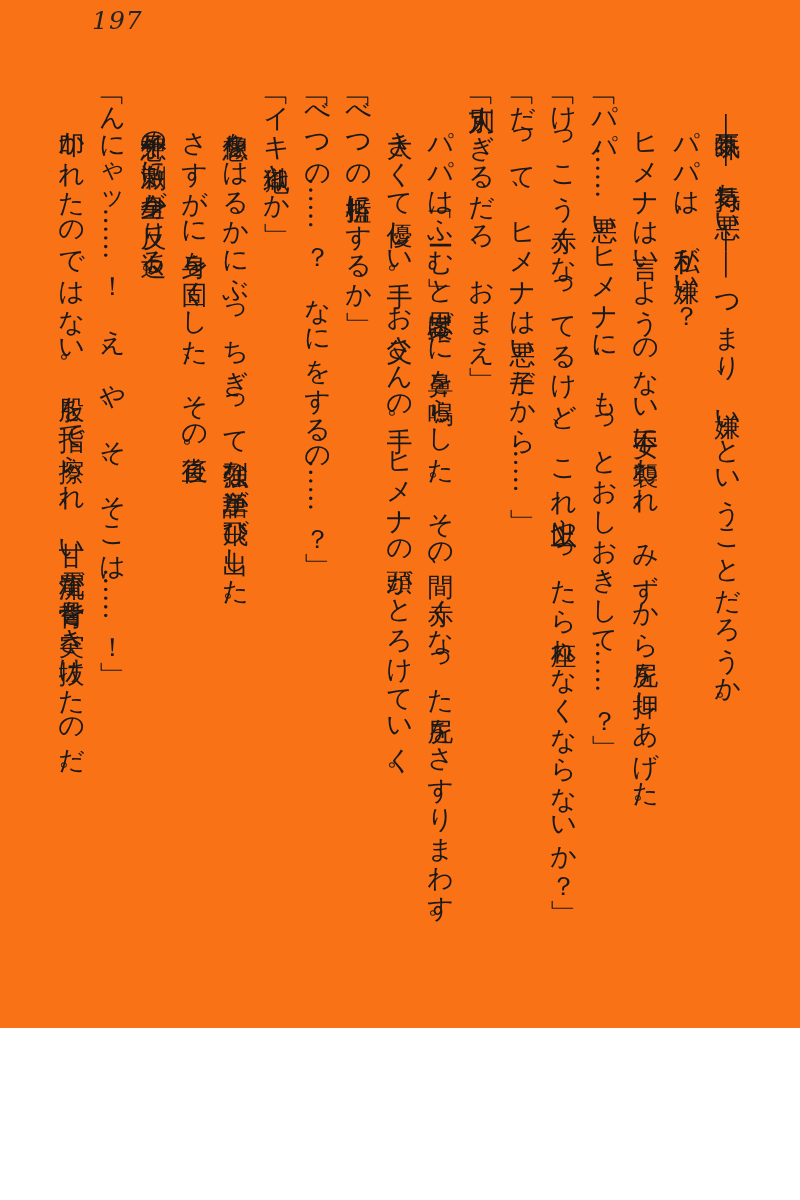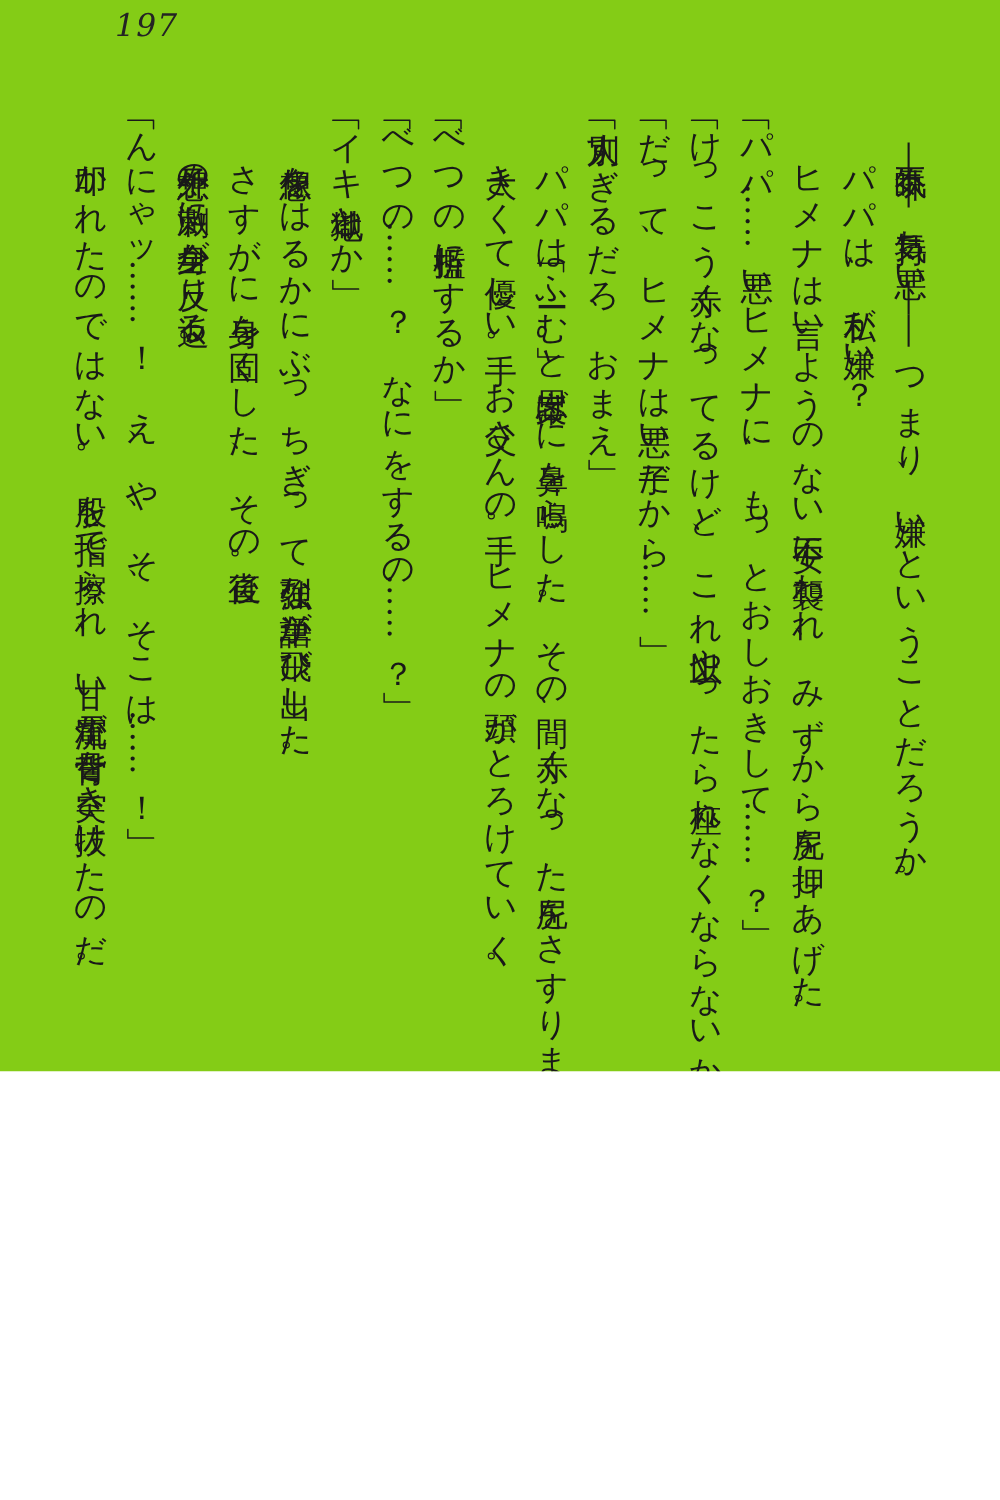--- a/index.html
+++ b/index.html
@@ -8,22 +8,22 @@
   }
   body {
     width: 800px;
     height: 1200px;
     background: #ffffff;
     font-family: "DejaVu Serif", "Liberation Serif", serif;
   }
   .page {
     position: relative;
     width: 800px;
-    height: 857px;
-    background: #84cc16;
+    height: 1028px;
+    background: #f97316;
     overflow: hidden;
   }
   .page-number {
     position: absolute;
     top: 6px;
     left: 92px;
     font-size: 25px;
     font-style: italic;
     color: #242424;
     letter-spacing: 1px;

